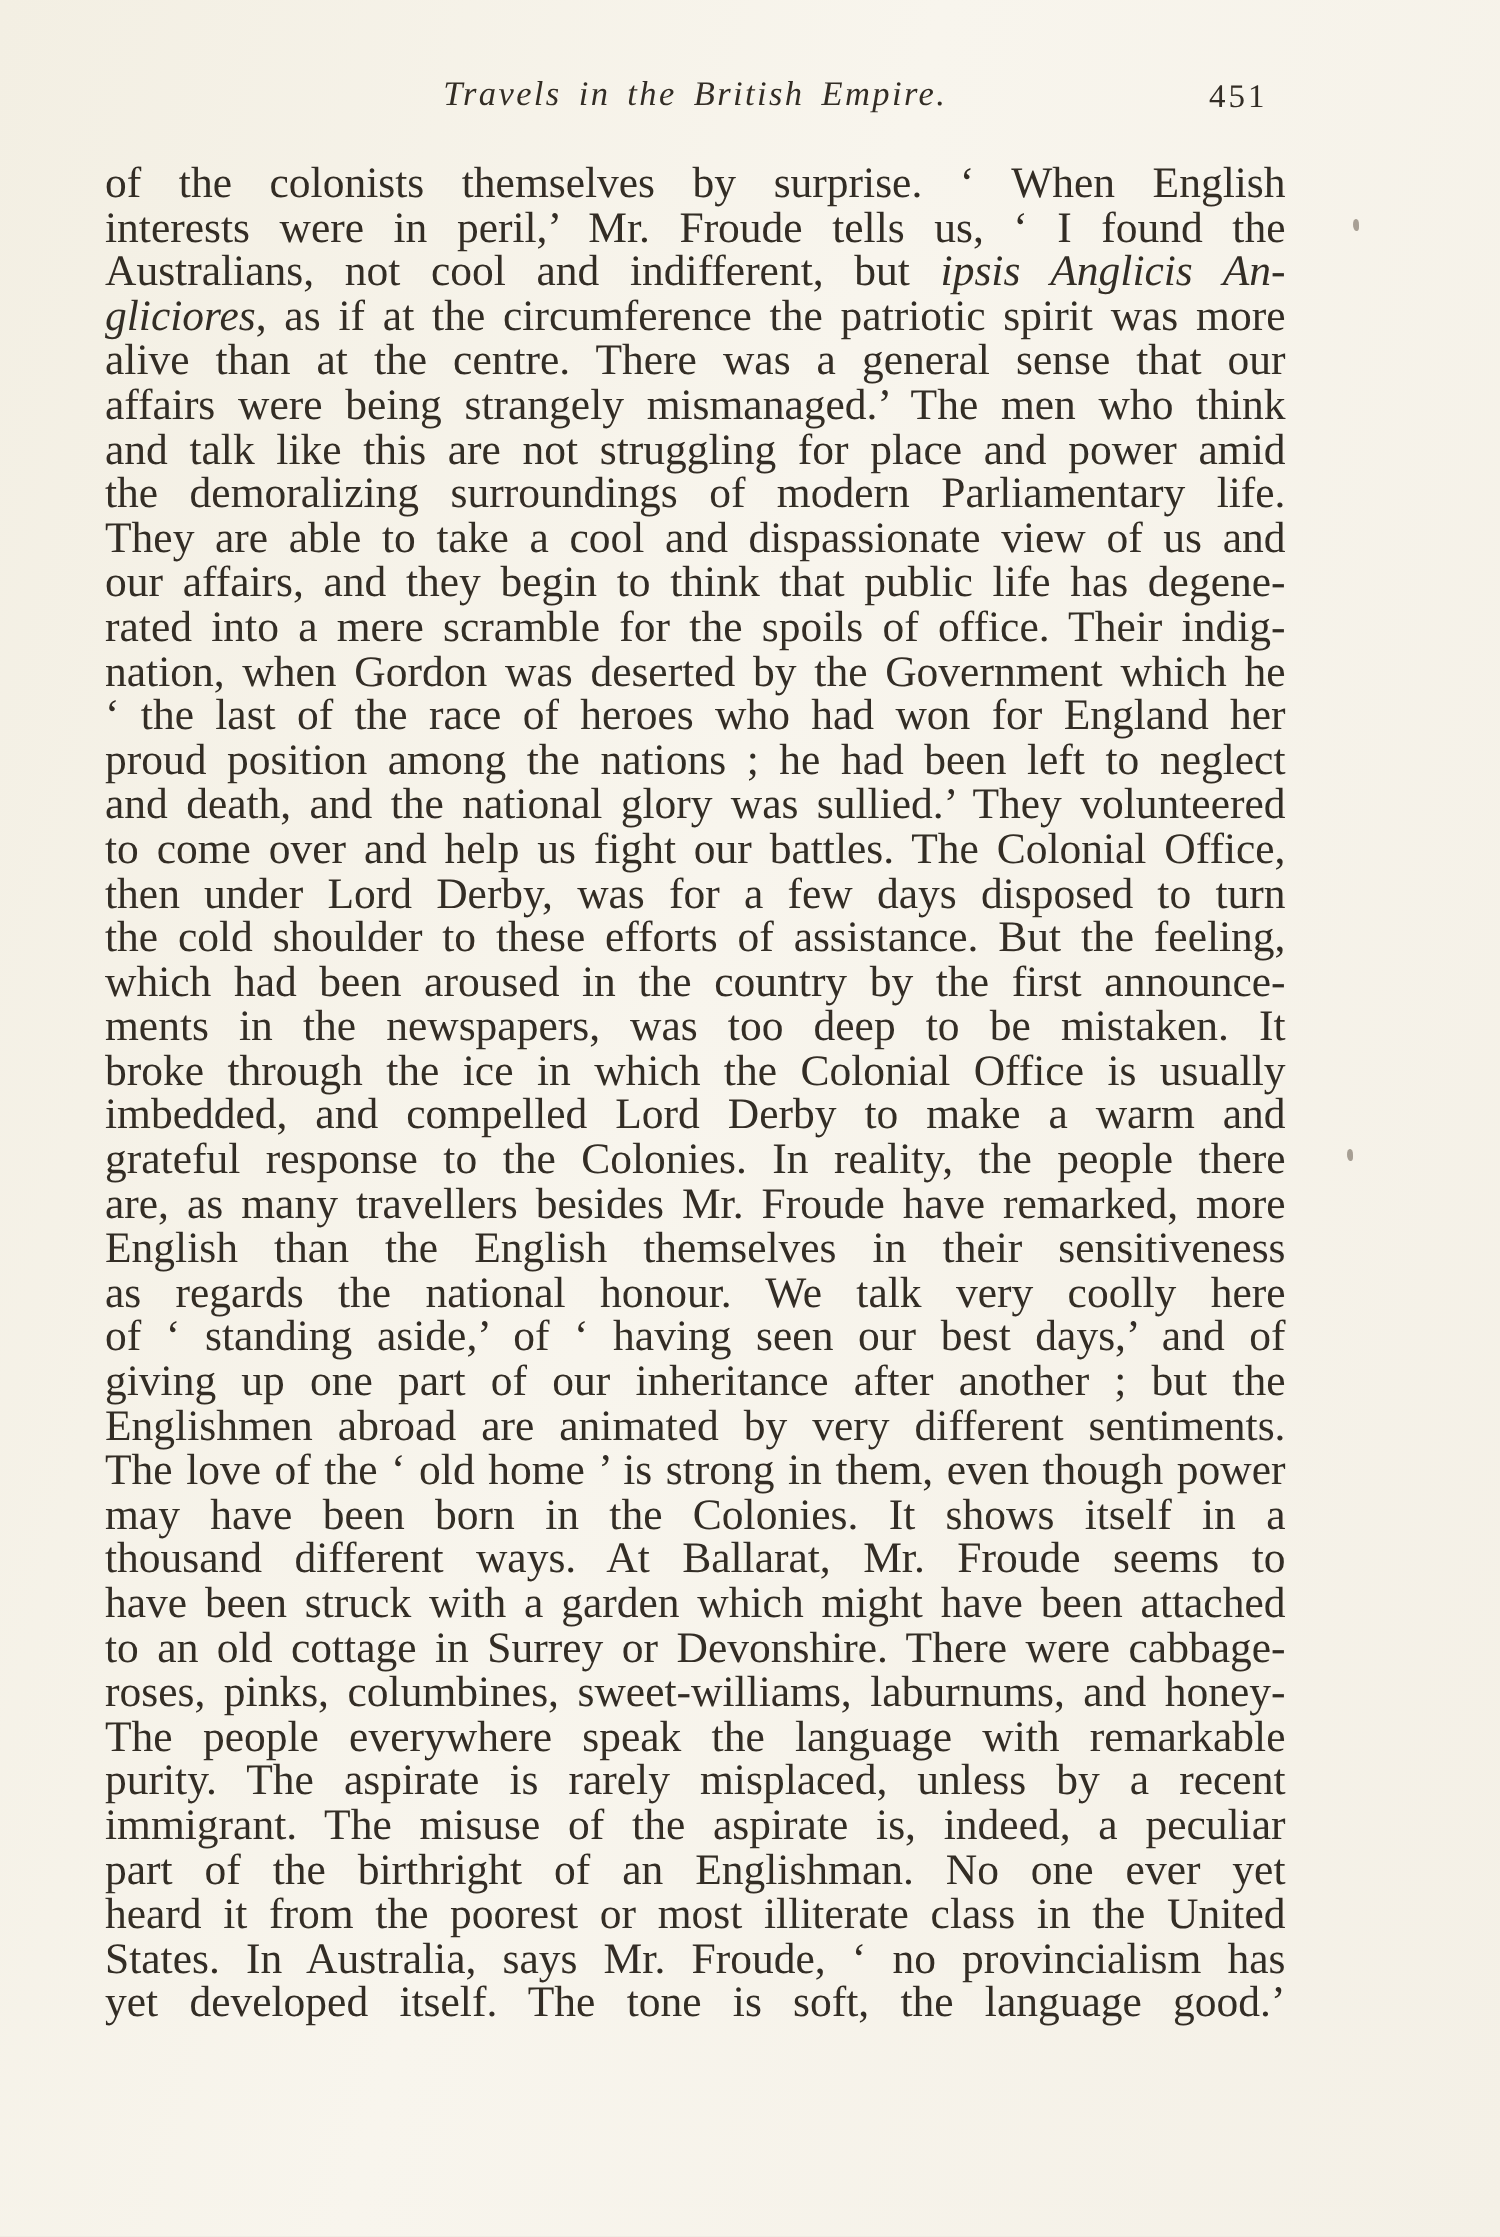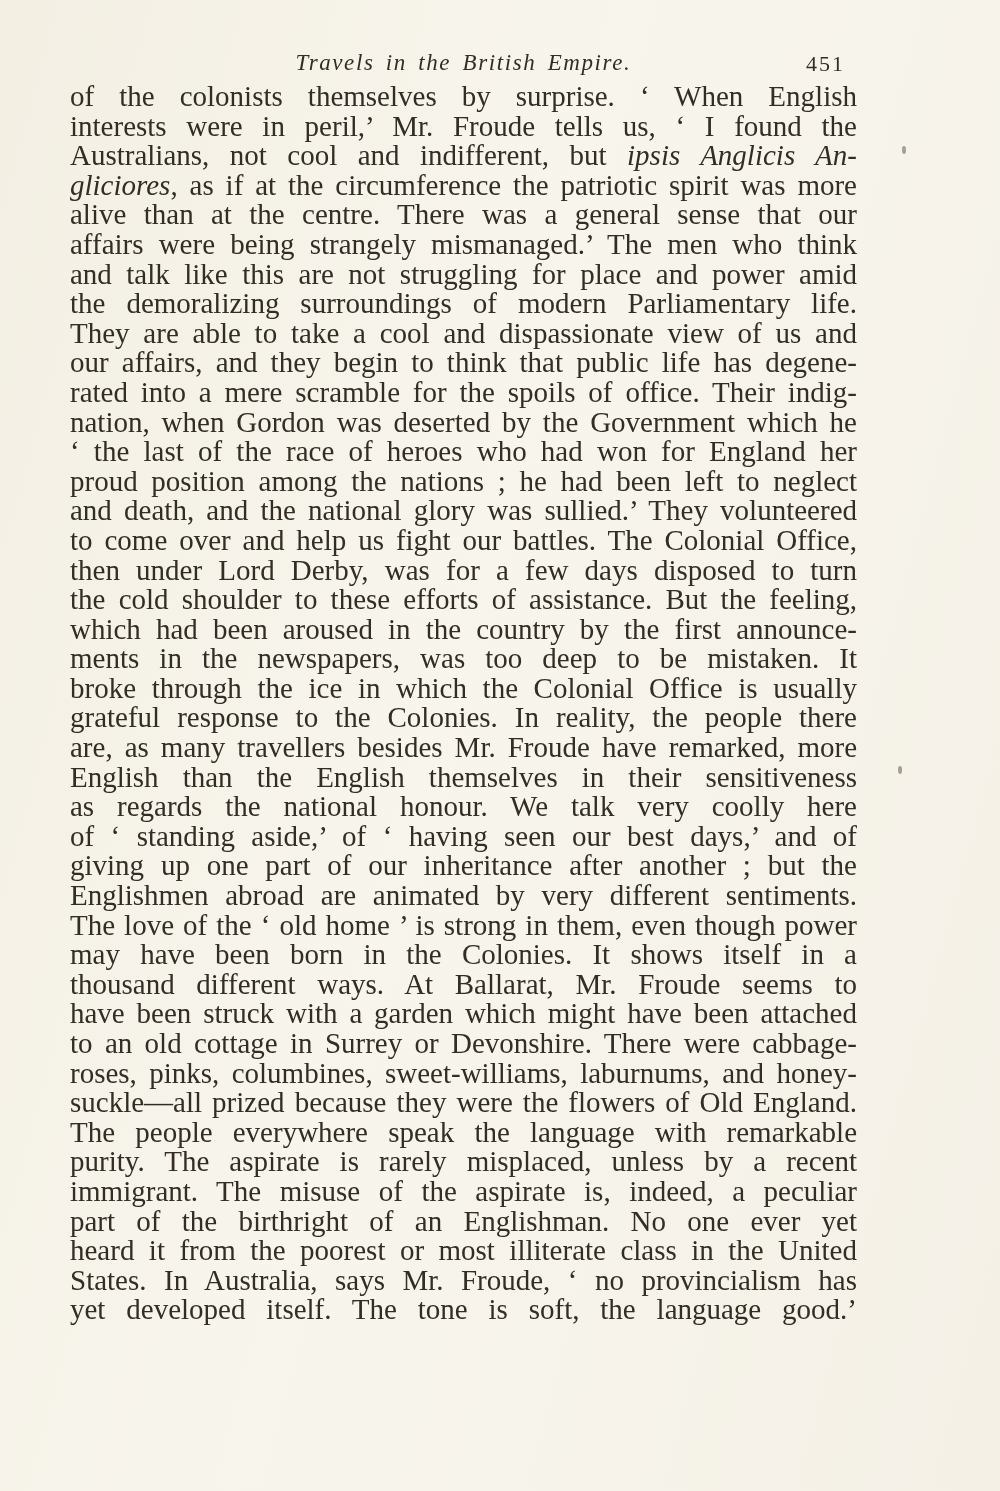--- a/index.html
+++ b/index.html
@@ -16,20 +16,21 @@
     padding: 50px 143px 0 70px;
     background: var(--paper);
     background-image: linear-gradient(105deg, #f3efe3 0%, #f8f5ed 45%, #f4f0e6 100%);
     color: var(--ink);
     font-family: "Liberation Serif", "DejaVu Serif", serif;
     overflow: hidden;
   }
   .page-header {
     position: relative;
     height: 32px;
+    margin-bottom: 26px;
     font-family: Liberation Serif, serif;
   }
   .running-title {
     text-align: center;
     font-style: italic;
     font-size: 23px;
     letter-spacing: 1.6px;
     word-spacing: 4px;
   }
   .page-number {
@@ -85,34 +86,34 @@
       <div class="line"><span>nation, when Gordon was deserted by the Government which he</span></div>
       <div class="line"><span>‘ the last of the race of heroes who had won for England her</span></div>
       <div class="line"><span>proud position among the nations ; he had been left to neglect</span></div>
       <div class="line"><span>and death, and the national glory was sullied.’ They volunteered</span></div>
       <div class="line"><span>to come over and help us fight our battles. The Colonial Office,</span></div>
       <div class="line"><span>then under Lord Derby, was for a few days disposed to turn</span></div>
       <div class="line"><span>the cold shoulder to these efforts of assistance. But the feeling,</span></div>
       <div class="line"><span>which had been aroused in the country by the first announce-</span></div>
       <div class="line"><span>ments in the newspapers, was too deep to be mistaken. It</span></div>
       <div class="line"><span>broke through the ice in which the Colonial Office is usually</span></div>
+      <div class="line"><span>imbedded, and compelled Lord Derby to make a warm and</span></div>
       <div class="line"><span>grateful response to the Colonies. In reality, the people there</span></div>
       <div class="line"><span>are, as many travellers besides Mr. Froude have remarked, more</span></div>
       <div class="line"><span>English than the English themselves in their sensitiveness</span></div>
       <div class="line"><span>as regards the national honour. We talk very coolly here</span></div>
       <div class="line"><span>of ‘ standing aside,’ of ‘ having seen our best days,’ and of</span></div>
       <div class="line"><span>giving up one part of our inheritance after another ; but the</span></div>
       <div class="line"><span>Englishmen abroad are animated by very different sentiments.</span></div>
       <div class="line"><span>The love of the ‘ old home ’ is strong in them, even though power</span></div>
       <div class="line"><span>may have been born in the Colonies. It shows itself in a</span></div>
       <div class="line"><span>thousand different ways. At Ballarat, Mr. Froude seems to</span></div>
       <div class="line"><span>have been struck with a garden which might have been attached</span></div>
       <div class="line"><span>to an old cottage in Surrey or Devonshire. There were cabbage-</span></div>
       <div class="line"><span>roses, pinks, columbines, sweet-williams, laburnums, and honey-</span></div>
-      <div class="line"><span>suckle—all prized because they were the flowers of Old England.</span></div>
       <div class="line"><span>The people everywhere speak the language with remarkable</span></div>
       <div class="line"><span>purity. The aspirate is rarely misplaced, unless by a recent</span></div>
       <div class="line"><span>immigrant. The misuse of the aspirate is, indeed, a peculiar</span></div>
       <div class="line"><span>part of the birthright of an Englishman. No one ever yet</span></div>
       <div class="line"><span>heard it from the poorest or most illiterate class in the United</span></div>
       <div class="line"><span>States. In Australia, says Mr. Froude, ‘ no provincialism has</span></div>
       <div class="line"><span>yet developed itself. The tone is soft, the language good.’</span></div>
     </main>
 
   <div class="scan-speck speck-1"></div>

